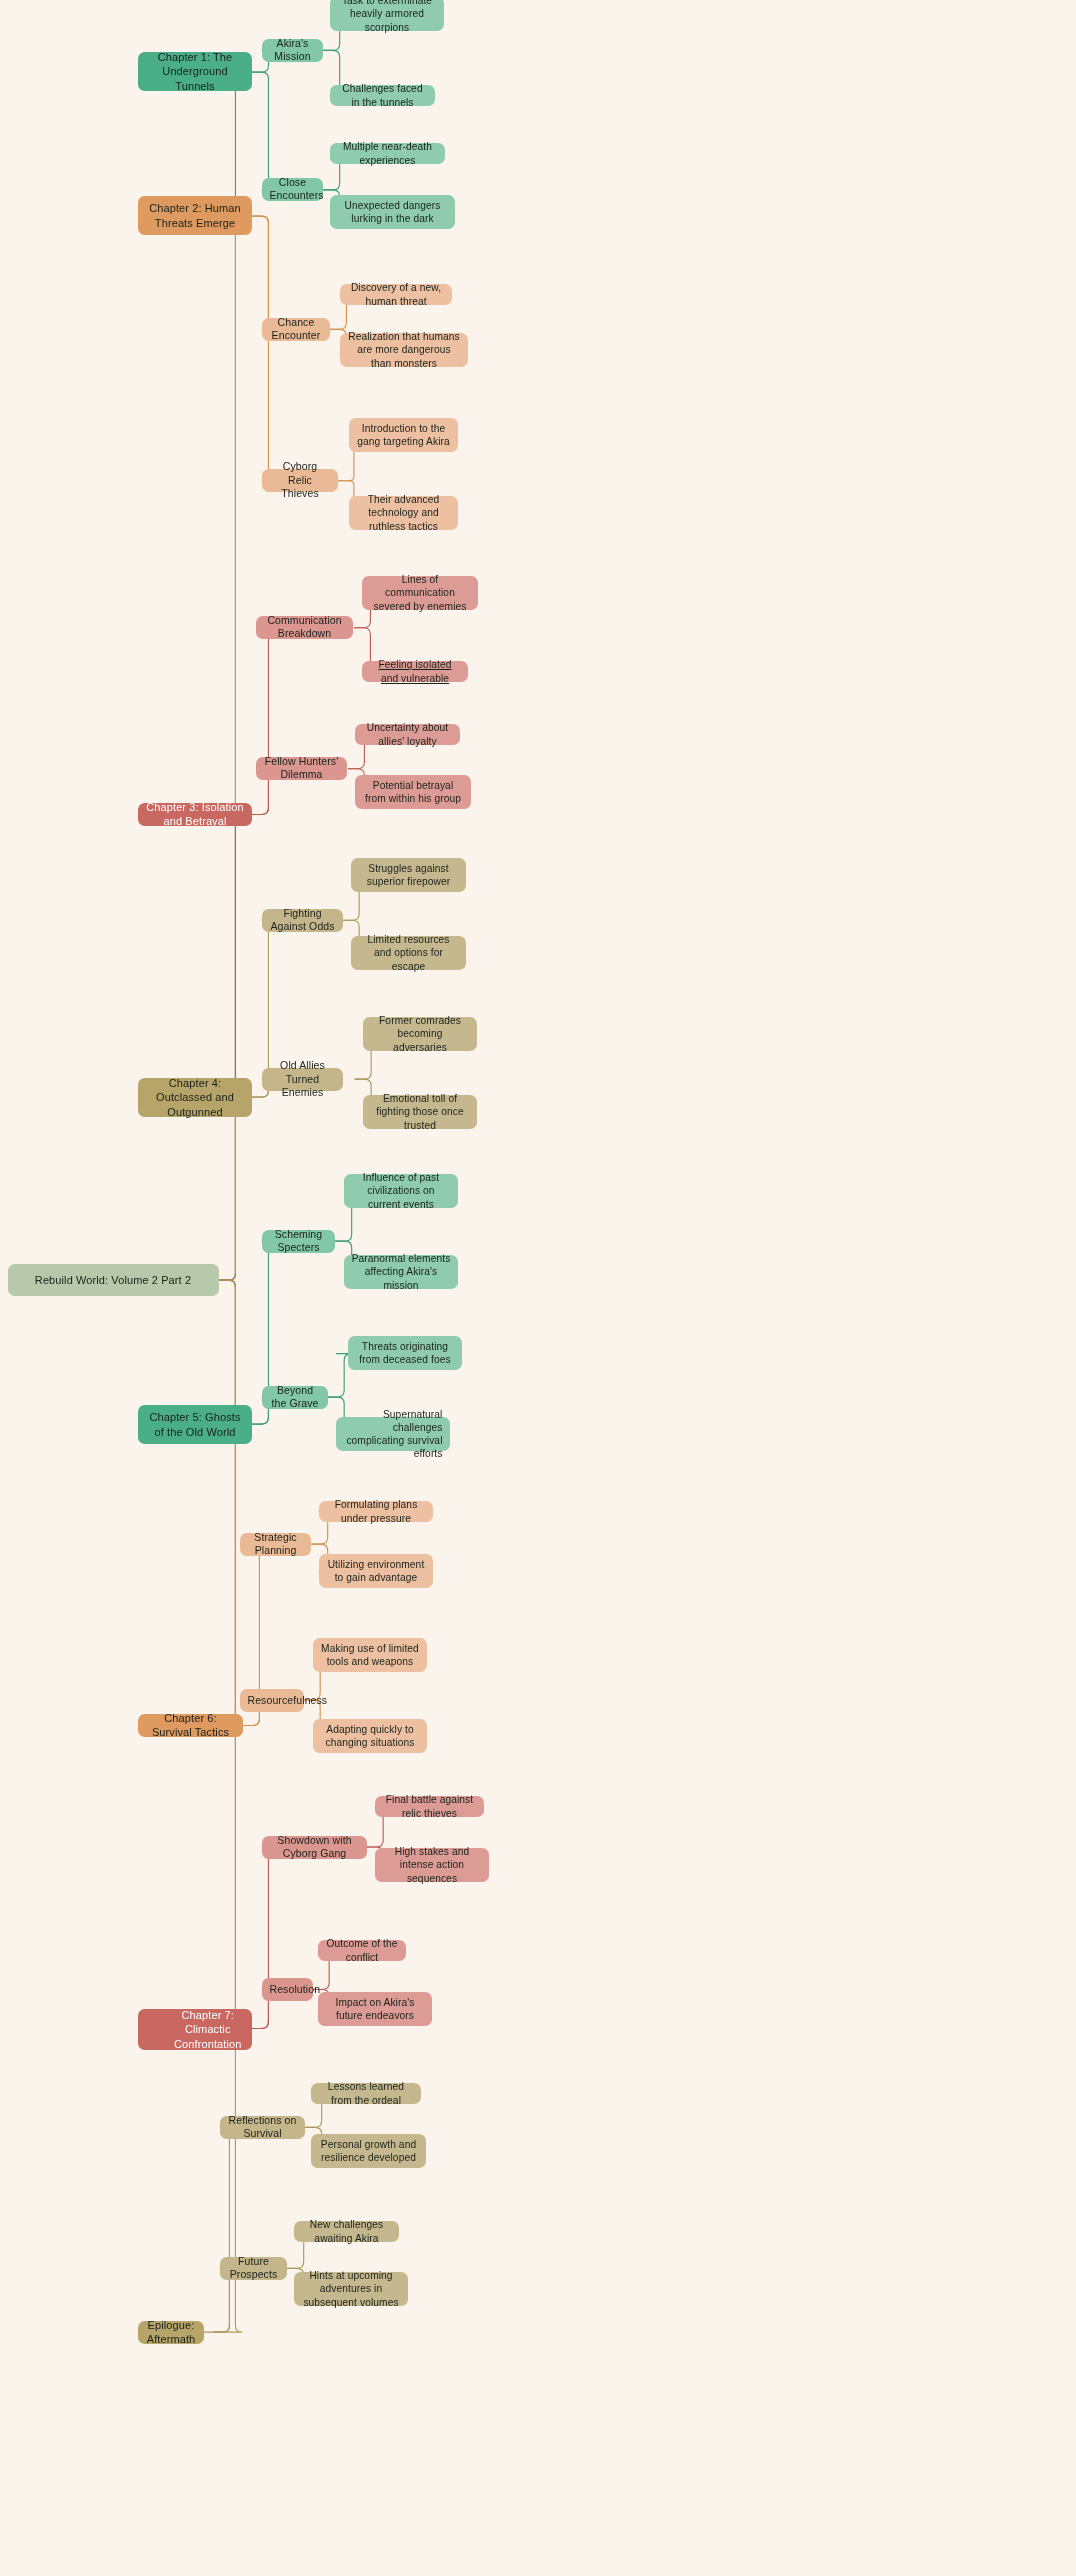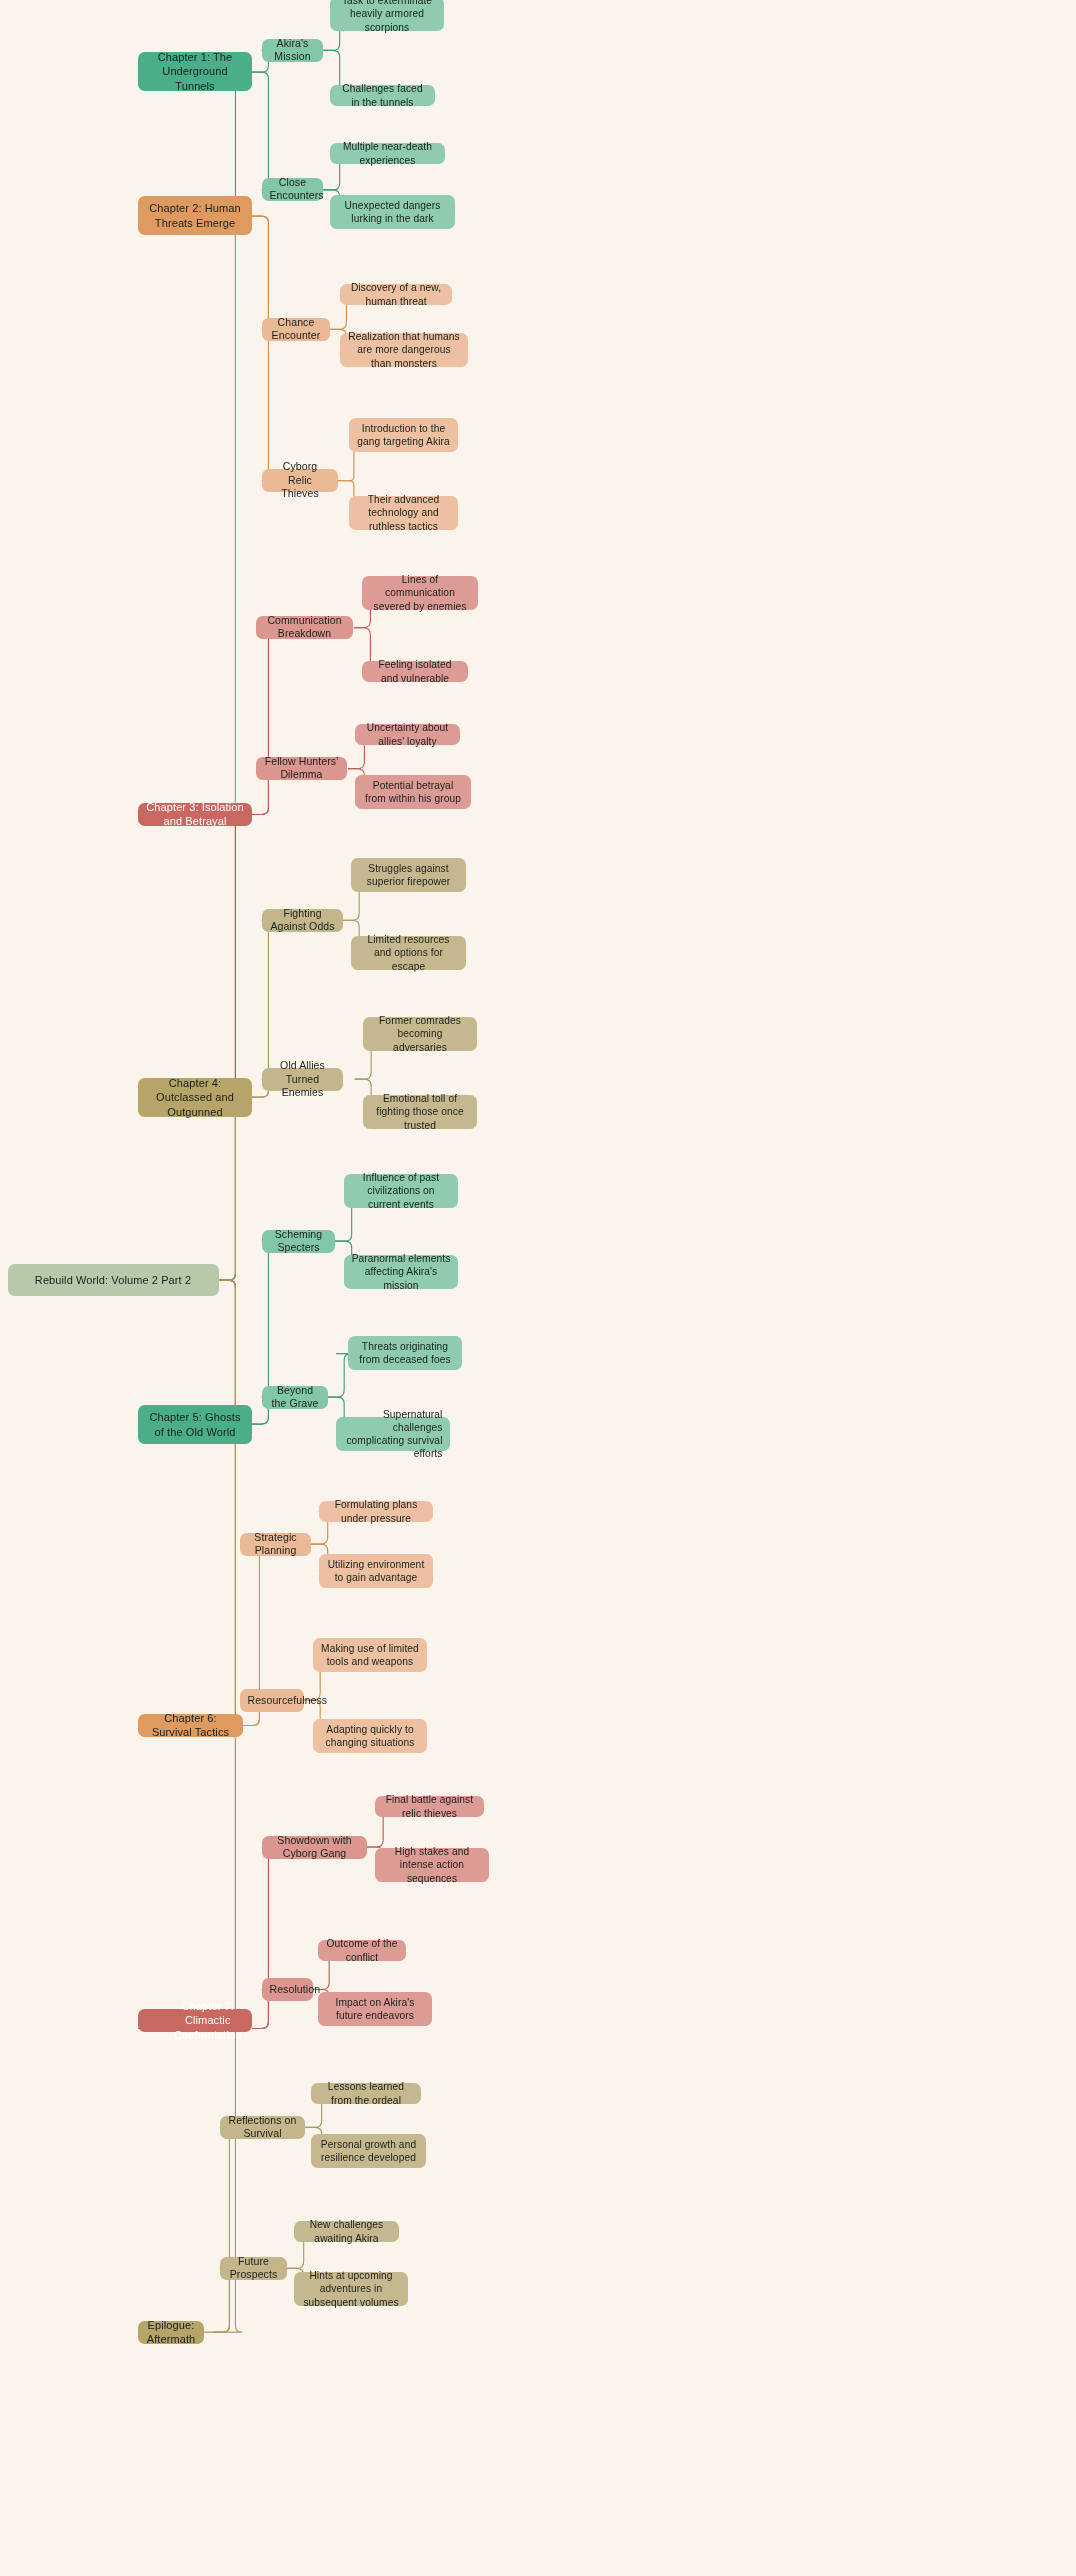--- a/index.html
+++ b/index.html
@@ -140,21 +140,21 @@
     </div>
     <div class="node lvl1 light" style="left: 138px; top: 803px; width: 114px; height: 22.5px; background: rgb(201, 103, 97); color: rgb(255, 255, 255);">
       <span>Chapter 3: Isolation and Betrayal</span>
     </div>
     <div class="node lvl2" style="left: 256px; top: 616px; width: 97px; height: 22.5px; background: rgb(220, 150, 144);">
       <span>Communication Breakdown</span>
     </div>
     <div class="node lvl3" style="left: 362px; top: 576px; width: 116px; height: 34px; background: rgb(221, 155, 149);">
       <span>Lines of communication severed by enemies</span>
     </div>
-    <div class="node lvl3" style="left: 362px; top: 661px; width: 106px; height: 21px; background: rgb(221, 155, 149);">
+    <div class="node lvl3" style="left: 362px; top: 661px; width: 106px; height: 21px; background: rgb(221, 155, 149); text-decoration: underline;">
       <span>Feeling isolated and vulnerable</span>
     </div>
     <div class="node lvl2" style="left: 256px; top: 757px; width: 91px; height: 22.5px; background: rgb(220, 150, 144);">
       <span>Fellow Hunters' Dilemma</span>
     </div>
     <div class="node lvl3" style="left: 355px; top: 724px; width: 105px; height: 21px; background: rgb(221, 155, 149);">
       <span>Uncertainty about allies' loyalty</span>
     </div>
     <div class="node lvl3" style="left: 355px; top: 775px; width: 116px; height: 34px; background: rgb(221, 155, 149);">
       <span>Potential betrayal from within his group</span>
@@ -215,21 +215,21 @@
     </div>
     <div class="node lvl2" style="left: 240px; top: 1689px; width: 64px; height: 22.5px; background: rgb(234, 185, 149);">
       <span>Resourcefulness</span>
     </div>
     <div class="node lvl3" style="left: 313px; top: 1638px; width: 114px; height: 34px; background: rgb(236, 192, 160);">
       <span>Making use of limited tools and weapons</span>
     </div>
     <div class="node lvl3" style="left: 313px; top: 1719px; width: 114px; height: 34px; background: rgb(236, 192, 160);">
       <span>Adapting quickly to changing situations</span>
     </div>
-    <div class="node lvl1 light" style="left: 138px; top: 2009px; width: 114px; height: 23px; background: rgb(201, 103, 97); color: rgb(255, 255, 255); padding-left: 33px;">
+    <div class="node lvl1 light" style="left: 138px; top: 2009px; width: 114px; height: 41px; background: rgb(201, 103, 97); color: rgb(255, 255, 255); padding-left: 33px;">
       <span>Chapter 7: Climactic Confrontation</span>
     </div>
     <div class="node lvl2" style="left: 262px; top: 1836px; width: 105px; height: 22.5px; background: rgb(220, 150, 144);">
       <span>Showdown with Cyborg Gang</span>
     </div>
     <div class="node lvl3" style="left: 375px; top: 1796px; width: 109px; height: 21px; background: rgb(221, 155, 149);">
       <span>Final battle against relic thieves</span>
     </div>
     <div class="node lvl3" style="left: 375px; top: 1848px; width: 114px; height: 34px; background: rgb(221, 155, 149);">
       <span>High stakes and intense action sequences</span>

